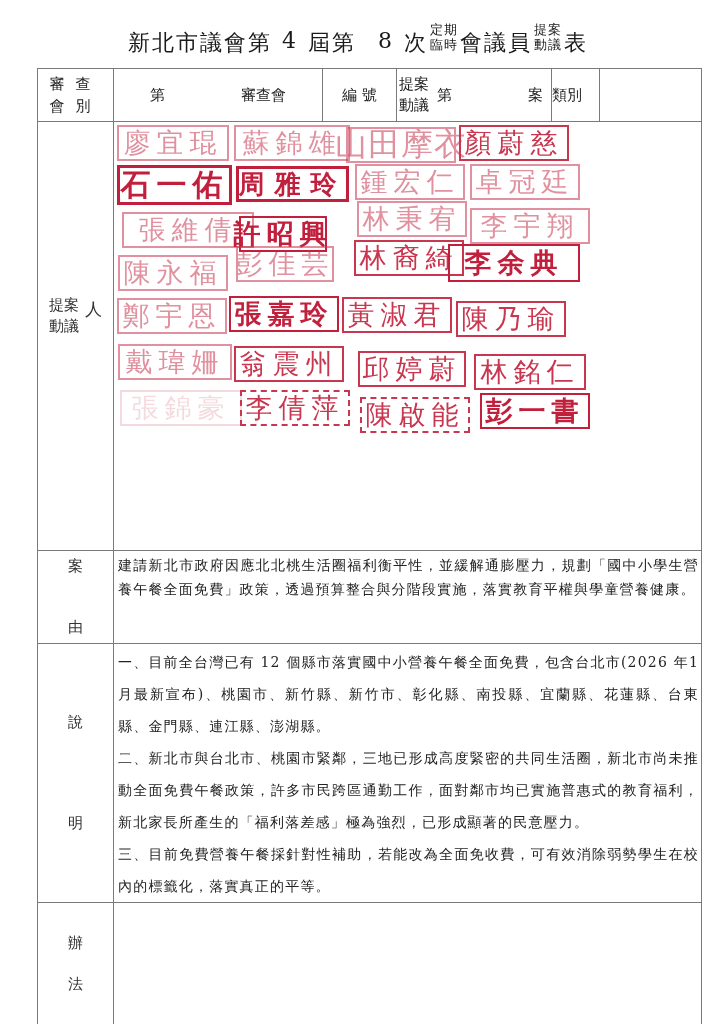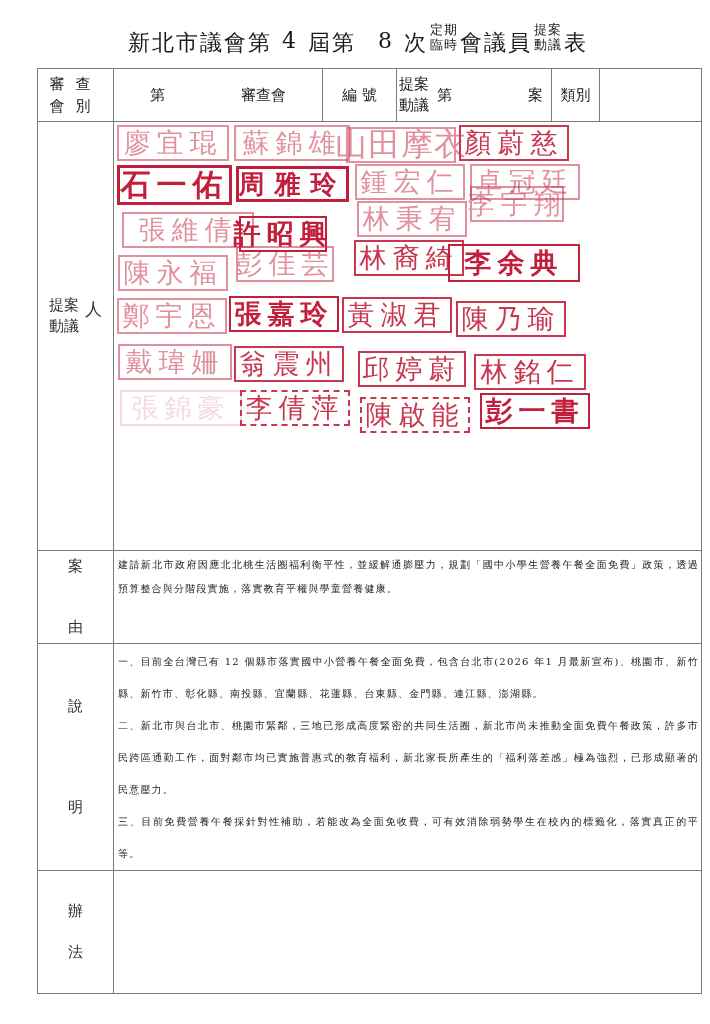--- a/index.html
+++ b/index.html
@@ -17,21 +17,21 @@
   .lbl { font-size: 15px; color: #333; text-align: center; }
   .lbl2 { display: grid; grid-template-columns: 1fr 1fr; width: 52px; margin: 0 auto; font-size: 15px; line-height: 22px; }
   .hcell { display: flex; align-items: center; font-size: 15px; height: 100%; }
   .stack2 { display: inline-flex; flex-direction: column; font-size: 15px; line-height: 21px; }
   .stamps { position: relative; height: 428px; }
   .stamp { position: absolute; border: 2px solid #c8364f; color: #c8364f; font-size: 27px; letter-spacing: 6px;
            display: flex; align-items: center; justify-content: center; height: 36px; box-sizing: border-box; white-space: nowrap; }
   .stamp.bold { font-weight: bold; border-width: 3px; color: #c21f3d; border-color: #c21f3d; }
   .stamp.faint { opacity: 0.55; }
   .stamp.veryfaint { opacity: 0.18; }
-  .reason { font-size: 10px; line-height: 24px; padding: 2px 2px 0 4px !important; vertical-align: top !important; letter-spacing: 1.2px; text-align: justify; margin-top: 42px; }
+  .reason { font-size: 14px; line-height: 24px; padding: 2px 2px 0 4px !important; vertical-align: top !important; letter-spacing: 1.2px; text-align: justify; margin-top: 42px; }
   .vlabel { font-size: 15px; text-align: center; color: #333; }
   .vlabel div { height: 0; position: relative; }
   .prop-label { display: flex; align-items: center; justify-content: center; gap: 6px; }
 </style>
 </head>
 <body>
 
 <div class="title">
   <span>新北市議會第</span>
   <span class="num">4</span>
@@ -84,21 +84,21 @@
       <div class="hcell" style="padding-left:2px;">
         <span class="stack2">
           <span>提案</span>
           <span>動議</span>
         </span>
         <span style="margin-left:8px">第</span>
         <span style="margin-left:auto;margin-right:8px">案</span>
       </div>
     </td>
     <td>
-      <div class="hcell" style="justify-content:center;">
+      <div class="hcell" style="justify-content:flex-start;">
             <span>類別</span>
           </div>
     </td>
     <td></td>
   </tr>
 
   <tr>
     <td class="lbl">
       <div class="prop-label" style="margin-top:-40px;">
         <span class="stack2">
@@ -116,21 +116,21 @@
         <div class="stamp" style="left:345px;top:3px;width:110px">顏蔚慈</div>
 
         <div class="stamp bold" style="left:3px;top:43px;width:115px;height:40px;font-size:30px">石一佑</div>
         <div class="stamp bold" style="left:122px;top:44px;width:113px;font-size:26px;letter-spacing:10px">周雅玲</div>
         <div class="stamp faint" style="left:241px;top:42px;width:110px">鍾宏仁</div>
         <div class="stamp faint" style="left:356px;top:42px;width:110px">卓冠廷</div>
 
         <div class="stamp faint" style="left:8px;top:90px;width:132px">張維倩</div>
         <div class="stamp bold" style="left:125px;top:94px;width:88px;border-width:2px">許昭興</div>
         <div class="stamp faint" style="left:243px;top:79px;width:110px">林秉宥</div>
-        <div class="stamp faint" style="left:356px;top:64px;width:94px">李宇翔</div>
+        <div class="stamp faint" style="left:356px;top:86px;width:120px">李宇翔</div>
 
         <div class="stamp faint" style="left:4px;top:133px;width:110px">陳永福</div>
         <div class="stamp faint" style="left:122px;top:124px;width:98px">彭佳芸</div>
         <div class="stamp" style="left:240px;top:118px;width:110px">林裔綺</div>
         <div class="stamp bold" style="left:334px;top:122px;width:132px;height:38px;border-width:2px">李余典</div>
 
         <div class="stamp faint" style="left:3px;top:176px;width:110px">鄭宇恩</div>
         <div class="stamp bold" style="left:115px;top:174px;width:110px;border-width:2px">張嘉玲</div>
         <div class="stamp" style="left:228px;top:175px;width:110px">黃淑君</div>
         <div class="stamp" style="left:342px;top:179px;width:110px">陳乃瑜</div>

